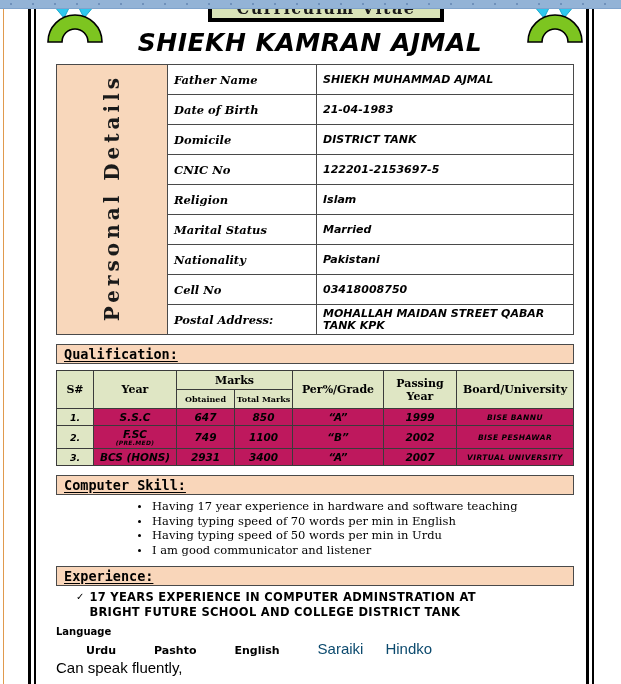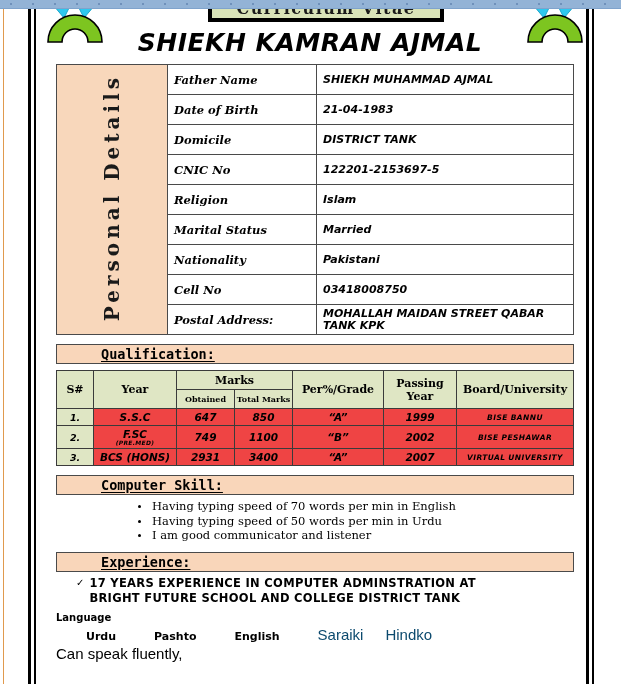--- a/index.html
+++ b/index.html
@@ -183,21 +183,20 @@
     align-items: center;
   }
   .section-bar-text {
     font-family: "DejaVu Sans Mono", monospace;
     font-weight: bold;
     font-size: 13.5px;
     color: #000;
     text-decoration: underline;
     text-underline-offset: 2px;
     letter-spacing: 0px;
-    margin-left: 37px;
   }
 
   
   #qual-table {
     border-collapse: collapse;
     width: 518px;
     table-layout: fixed;
     margin-top: 6px;
   }
   #qual-table th, #qual-table td {
@@ -208,21 +207,21 @@
   #qual-table thead th {
     background: #dfe6c4;
     font-family: "DejaVu Serif", serif;
     font-weight: bold;
     color: #000;
   }
   th.qh-main { font-size: 11px; height: 16px; }
   th.qh-big  { font-size: 11px; }
   th.qh-sub  { font-size: 8px; height: 16px; }
   #qual-table tbody td {
-    background: #ef4444;
+    background: #be185d;
     font-family: "DejaVu Sans", sans-serif;
     font-weight: bold;
     font-style: italic;
     font-size: 10.5px;
     color: #000;
     padding: 2px 0;
   }
   #qual-table tbody td.sno {
     background: #dfe6c4;
     font-size: 9.5px;
@@ -443,20 +442,21 @@
             <td>2007</td>
             <td class="board">VIRTUAL UNIVERSITY</td>
           </tr>
         </tbody>
     </table>
 
     <div class="section-bar">
       <span class="section-bar-text">Computer Skill:</span>
     </div>
     <ul class="skill-list" id="skill-list">
+        <li><span class="bullet-dot"></span><span>Having 17 year experience in hardware and software teaching</span></li>
         <li><span class="bullet-dot"></span><span>Having typing speed of 70 words per min in English</span></li>
         <li><span class="bullet-dot"></span><span>Having typing speed of 50 words per min in Urdu</span></li>
         <li><span class="bullet-dot"></span><span>I am good communicator and listener</span></li>
       </ul>
 
     <div class="section-bar">
       <span class="section-bar-text">Experience:</span>
     </div>
     <div id="experience-item">
       <span id="experience-check">✓</span>

